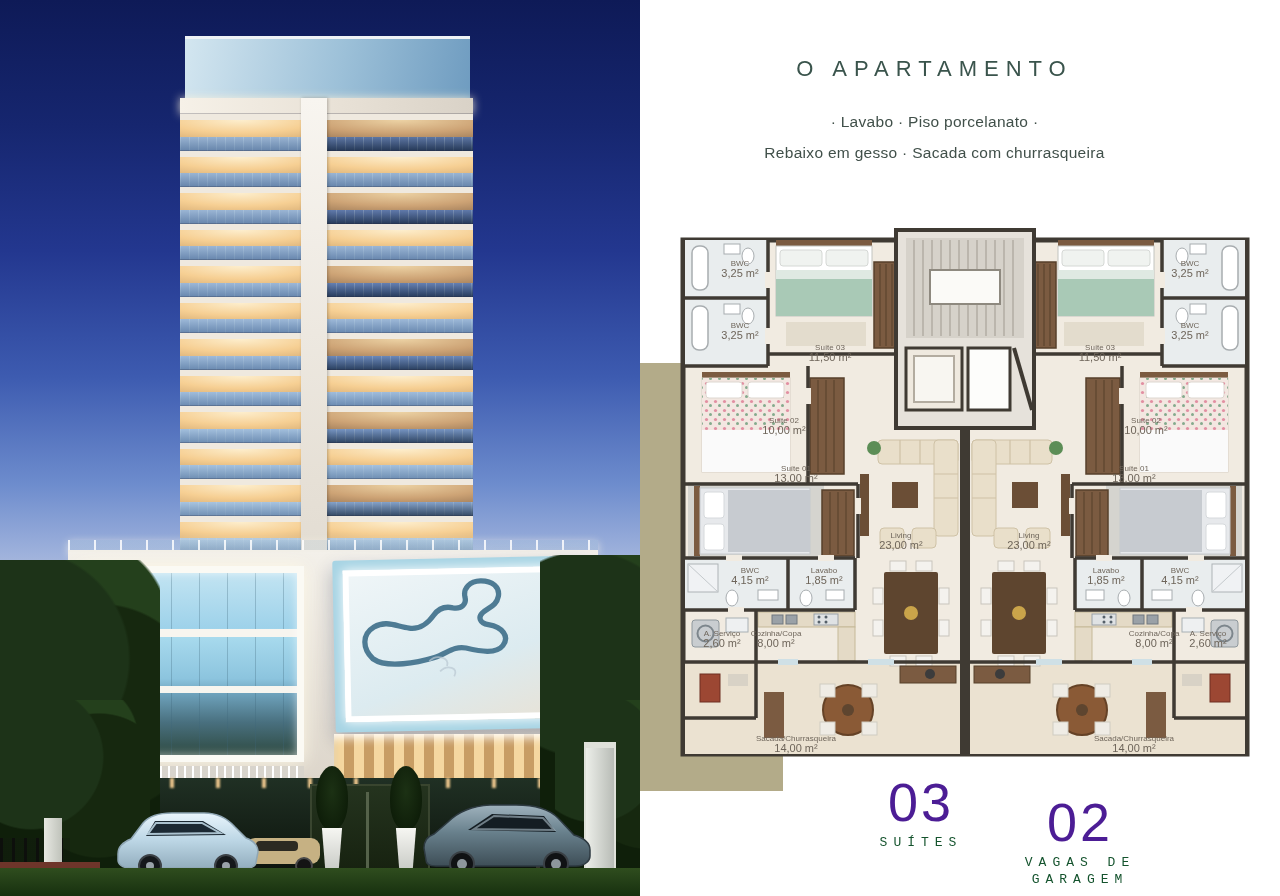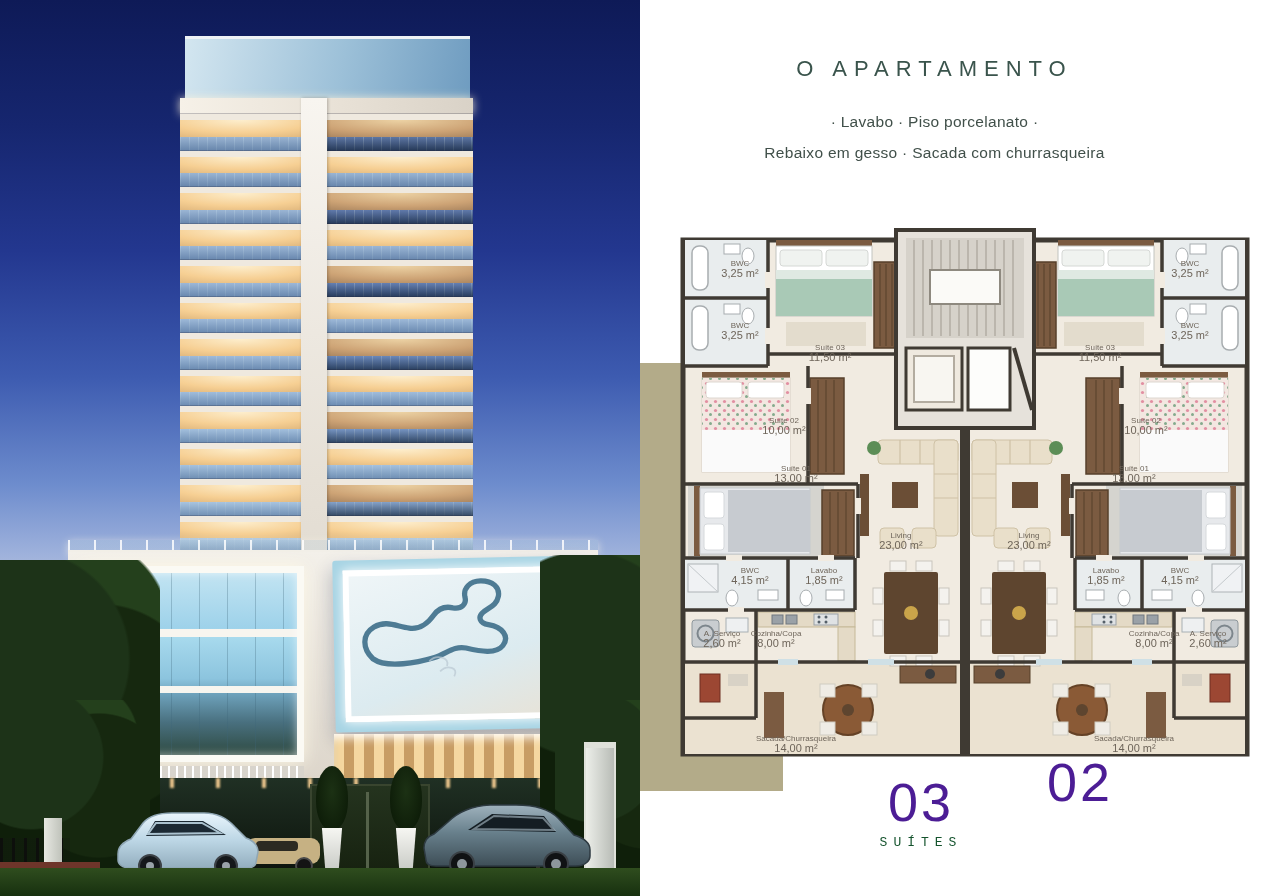--- a/index.html
+++ b/index.html
@@ -121,21 +121,21 @@
 
   .plan{position:absolute;left:28px;top:228px;width:594px;height:538px;}
   .plan svg{position:absolute;left:0;top:0;}
   .rl{position:absolute;transform:translate(-50%,-50%);text-align:center;
     font-size:8px;line-height:9.5px;color:#6e655a;white-space:nowrap;
     display:flex;flex-direction:column;}
   .rl .ar{font-size:11px;}
 
   .stat{position:absolute;text-align:center;}
   .stat-suites{left:216px;top:776px;width:130px;}
-  .stat-garage{left:366px;top:756px;width:148px;}
+  .stat-garage{left:366px;top:796px;width:148px;}
   .stat .num{font-size:54px;font-weight:400;color:#4c1d95;letter-spacing:3px;line-height:52px;}
   .stat .lbl{font-size:13px;letter-spacing:6px;color:#14532d;margin-top:6px;line-height:17px;font-family:Liberation Mono, monospace;}
 </style>
 </head>
 <body>
 
 <div id="page">
 
   <div class="photo">
     <div class="sunset-glow-l"></div>
@@ -512,15 +512,19 @@
           <span class="ar">14,00 m²</span>
         </div>
     </div>
 
     <div class="stat stat-suites">
       <div class="num">03</div>
       <div class="lbl">SUÍTES</div>
     </div>
     <div class="stat stat-garage">
       <div class="num">02</div>
+      <div class="lbl">
+        <div>VAGAS DE</div>
+        <div>GARAGEM</div>
+      </div>
     </div>
   </div>
 </div>
 
 </body></html>

